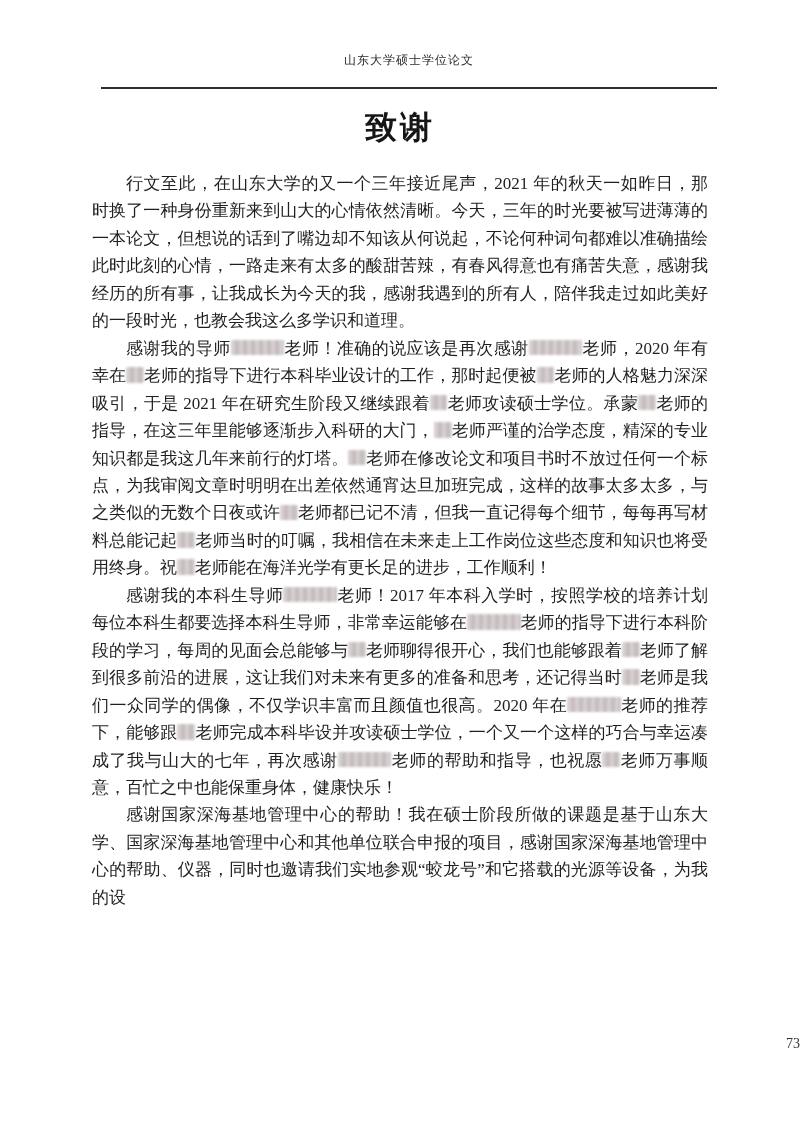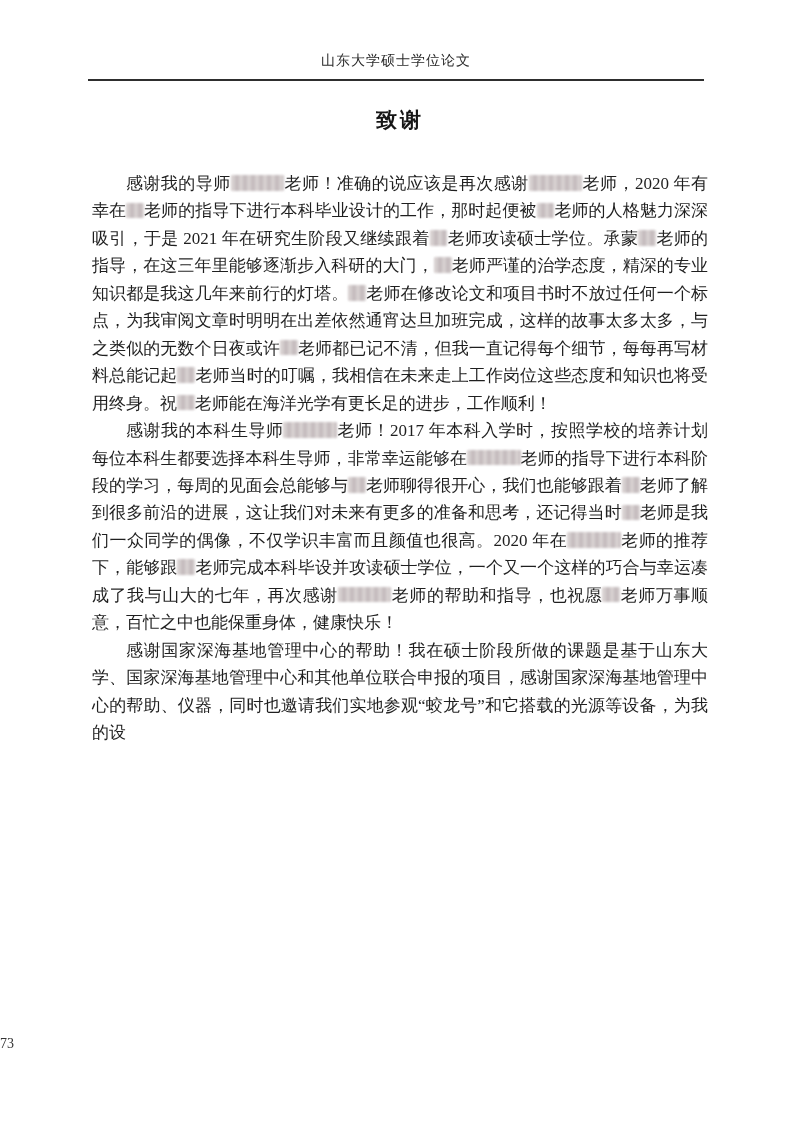--- a/index.html
+++ b/index.html
@@ -12,37 +12,37 @@
     width: 800px;
     height: 1131px;
     background: #ffffff;
     overflow: hidden;
     font-family: "Liberation Serif", "DejaVu Serif", serif;
     color: #1c1c1c;
   }
   .header {
     position: absolute;
     top: 52px;
-    left: 88px;
+    left: 101px;
     width: 616px;
     text-align: center;
-    font-size: 14px;
+    font-size: 12px;
     color: #2a2a2a;
-    padding-bottom: 9px;
+    padding-bottom: 18px;
     border-bottom: 2px solid #2e2e2e;
     letter-spacing: 1px;
   }
   .title {
     position: absolute;
     top: 106px;
     left: 0;
     width: 100%;
     margin: 0;
     text-align: center;
-    font-size: 21px;
+    font-size: 32px;
     font-weight: 700;
     letter-spacing: 3px;
     color: #161616;
   }
   .body-text {
     position: absolute;
     top: 170px;
     left: 92px;
     width: 616px;
     font-size: 17px;
@@ -63,35 +63,36 @@
       repeating-linear-gradient(90deg, #d3cbcb 0 4px, #bfb6b8 4px 8px),
       repeating-linear-gradient(0deg, rgba(255,255,255,0.35) 0 3px, rgba(160,150,152,0.35) 3px 6px);
     filter: blur(1.1px);
     opacity: 0.9;
   }
   .page-number {
     position: absolute;
     top: 1036px;
     left: 0;
     width: 100%;
-    text-align: left;
+    text-align: right;
     font-size: 14px;
     color: #333333;
   }
 </style>
 </head>
 <body>
 
 <div class="page">
   <div class="header">
     <span>山东大学硕士学位论文</span>
   </div>
 
   <h1 class="title">致谢</h1>
 
   <div class="body-text">
+      <p>行文至此，在山东大学的又一个三年接近尾声，2021 年的秋天一如昨日，那时换了一种身份重新来到山大的心情依然清晰。今天，三年的时光要被写进薄薄的一本论文，但想说的话到了嘴边却不知该从何说起，不论何种词句都难以准确描绘此时此刻的心情，一路走来有太多的酸甜苦辣，有春风得意也有痛苦失意，感谢我经历的所有事，让我成长为今天的我，感谢我遇到的所有人，陪伴我走过如此美好的一段时光，也教会我这么多学识和道理。</p>
       <p>感谢我的导师<span class="redact" style="width:3.15em"></span>老师！准确的说应该是再次感谢<span class="redact" style="width:3.15em"></span>老师，2020 年有幸在<span class="redact" style="width:1.05em"></span>老师的指导下进行本科毕业设计的工作，那时起便被<span class="redact" style="width:1.05em"></span>老师的人格魅力深深吸引，于是 2021 年在研究生阶段又继续跟着<span class="redact" style="width:1.05em"></span>老师攻读硕士学位。承蒙<span class="redact" style="width:1.05em"></span>老师的指导，在这三年里能够逐渐步入科研的大门，<span class="redact" style="width:1.05em"></span>老师严谨的治学态度，精深的专业知识都是我这几年来前行的灯塔。<span class="redact" style="width:1.05em"></span>老师在修改论文和项目书时不放过任何一个标点，为我审阅文章时明明在出差依然通宵达旦加班完成，这样的故事太多太多，与之类似的无数个日夜或许<span class="redact" style="width:1.05em"></span>老师都已记不清，但我一直记得每个细节，每每再写材料总能记起<span class="redact" style="width:1.05em"></span>老师当时的叮嘱，我相信在未来走上工作岗位这些态度和知识也将受用终身。祝<span class="redact" style="width:1.05em"></span>老师能在海洋光学有更长足的进步，工作顺利！</p>
       <p>感谢我的本科生导师<span class="redact" style="width:3.15em"></span>老师！2017 年本科入学时，按照学校的培养计划每位本科生都要选择本科生导师，非常幸运能够在<span class="redact" style="width:3.15em"></span>老师的指导下进行本科阶段的学习，每周的见面会总能够与<span class="redact" style="width:1.05em"></span>老师聊得很开心，我们也能够跟着<span class="redact" style="width:1.05em"></span>老师了解到很多前沿的进展，这让我们对未来有更多的准备和思考，还记得当时<span class="redact" style="width:1.05em"></span>老师是我们一众同学的偶像，不仅学识丰富而且颜值也很高。2020 年在<span class="redact" style="width:3.15em"></span>老师的推荐下，能够跟<span class="redact" style="width:1.05em"></span>老师完成本科毕设并攻读硕士学位，一个又一个这样的巧合与幸运凑成了我与山大的七年，再次感谢<span class="redact" style="width:3.15em"></span>老师的帮助和指导，也祝愿<span class="redact" style="width:1.05em"></span>老师万事顺意，百忙之中也能保重身体，健康快乐！</p>
       <p>感谢国家深海基地管理中心的帮助！我在硕士阶段所做的课题是基于山东大学、国家深海基地管理中心和其他单位联合申报的项目，感谢国家深海基地管理中心的帮助、仪器，同时也邀请我们实地参观“蛟龙号”和它搭载的光源等设备，为我的设</p>
     </div>
 
   <div class="page-number">73</div>
 </div>
 
 </body></html>

